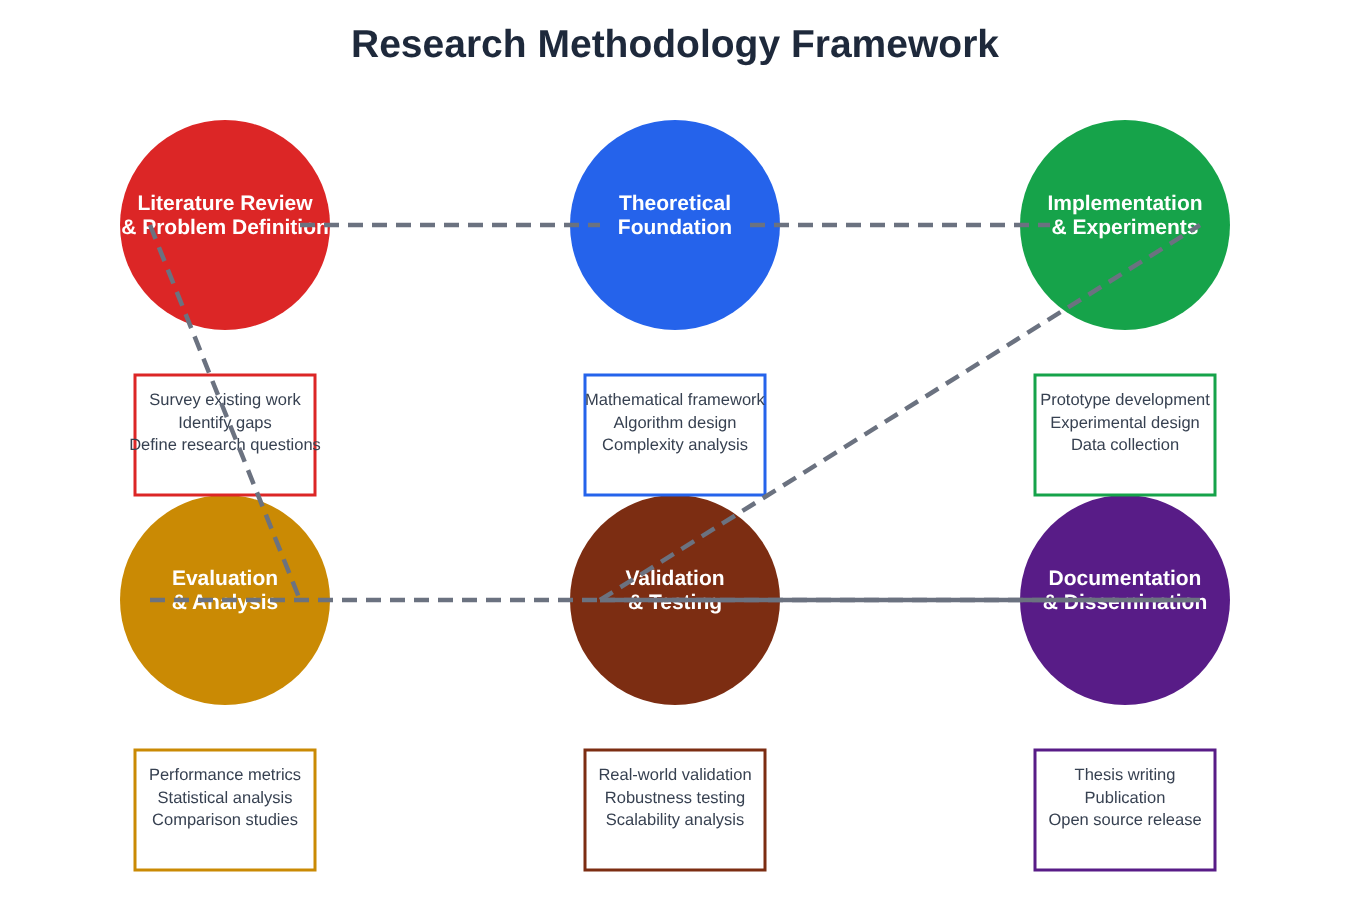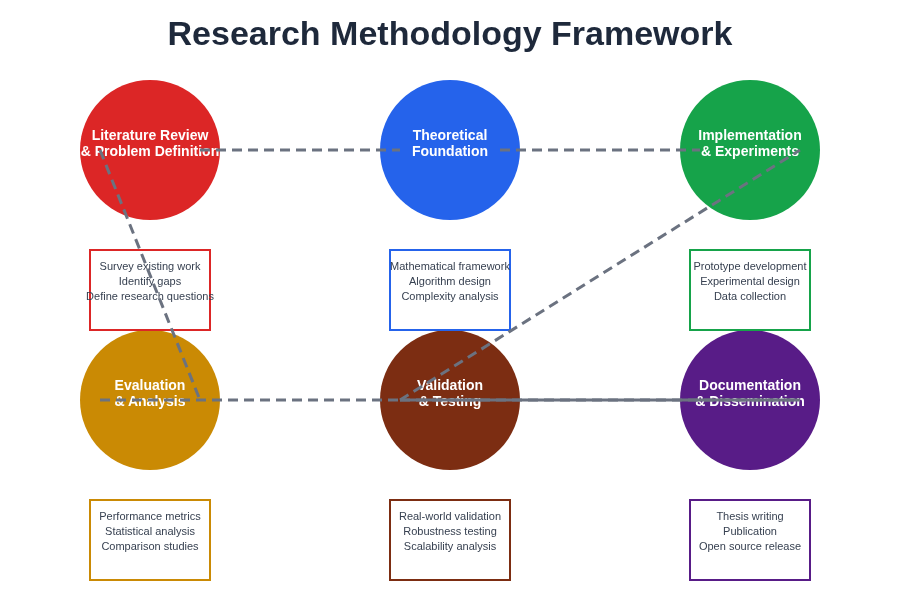--- a/index.html
+++ b/index.html
@@ -1,17 +1,17 @@
 <!DOCTYPE html>
 <html><head>
   <meta charset="utf-8">
   <style>
     html, body { margin: 0; padding: 0; background: #ffffff; }
     body { width: 900px; height: 600px; position: relative; overflow: hidden; font-family: "Liberation Sans", sans-serif; }
-    .title { position: absolute; left: 0; top: 14px; width: 900px; text-align: center; font-size: 34px; font-weight: bold; color: #1e293b; }
+    .title { position: absolute; left: 0; top: 14px; width: 900px; text-align: center; font-size: 26px; font-weight: bold; color: #1e293b; }
     svg.diagram { position: absolute; left: 0; top: 0; }
     .node-label { font-family: "Liberation Sans", sans-serif; font-size: 14px; font-weight: bold; fill: #ffffff; text-anchor: middle; }
     .box-text { font-family: "Liberation Sans", sans-serif; font-size: 11px; fill: #374151; text-anchor: middle; }
     .conn { stroke: #6b7280; stroke-width: 3; fill: none; stroke-dasharray: 10 6; }
     .conn-solid { stroke: #6b7280; stroke-width: 3; fill: none; }
   </style>
 </head>
 <body>
 
 <div class="title">Research Methodology Framework</div>

